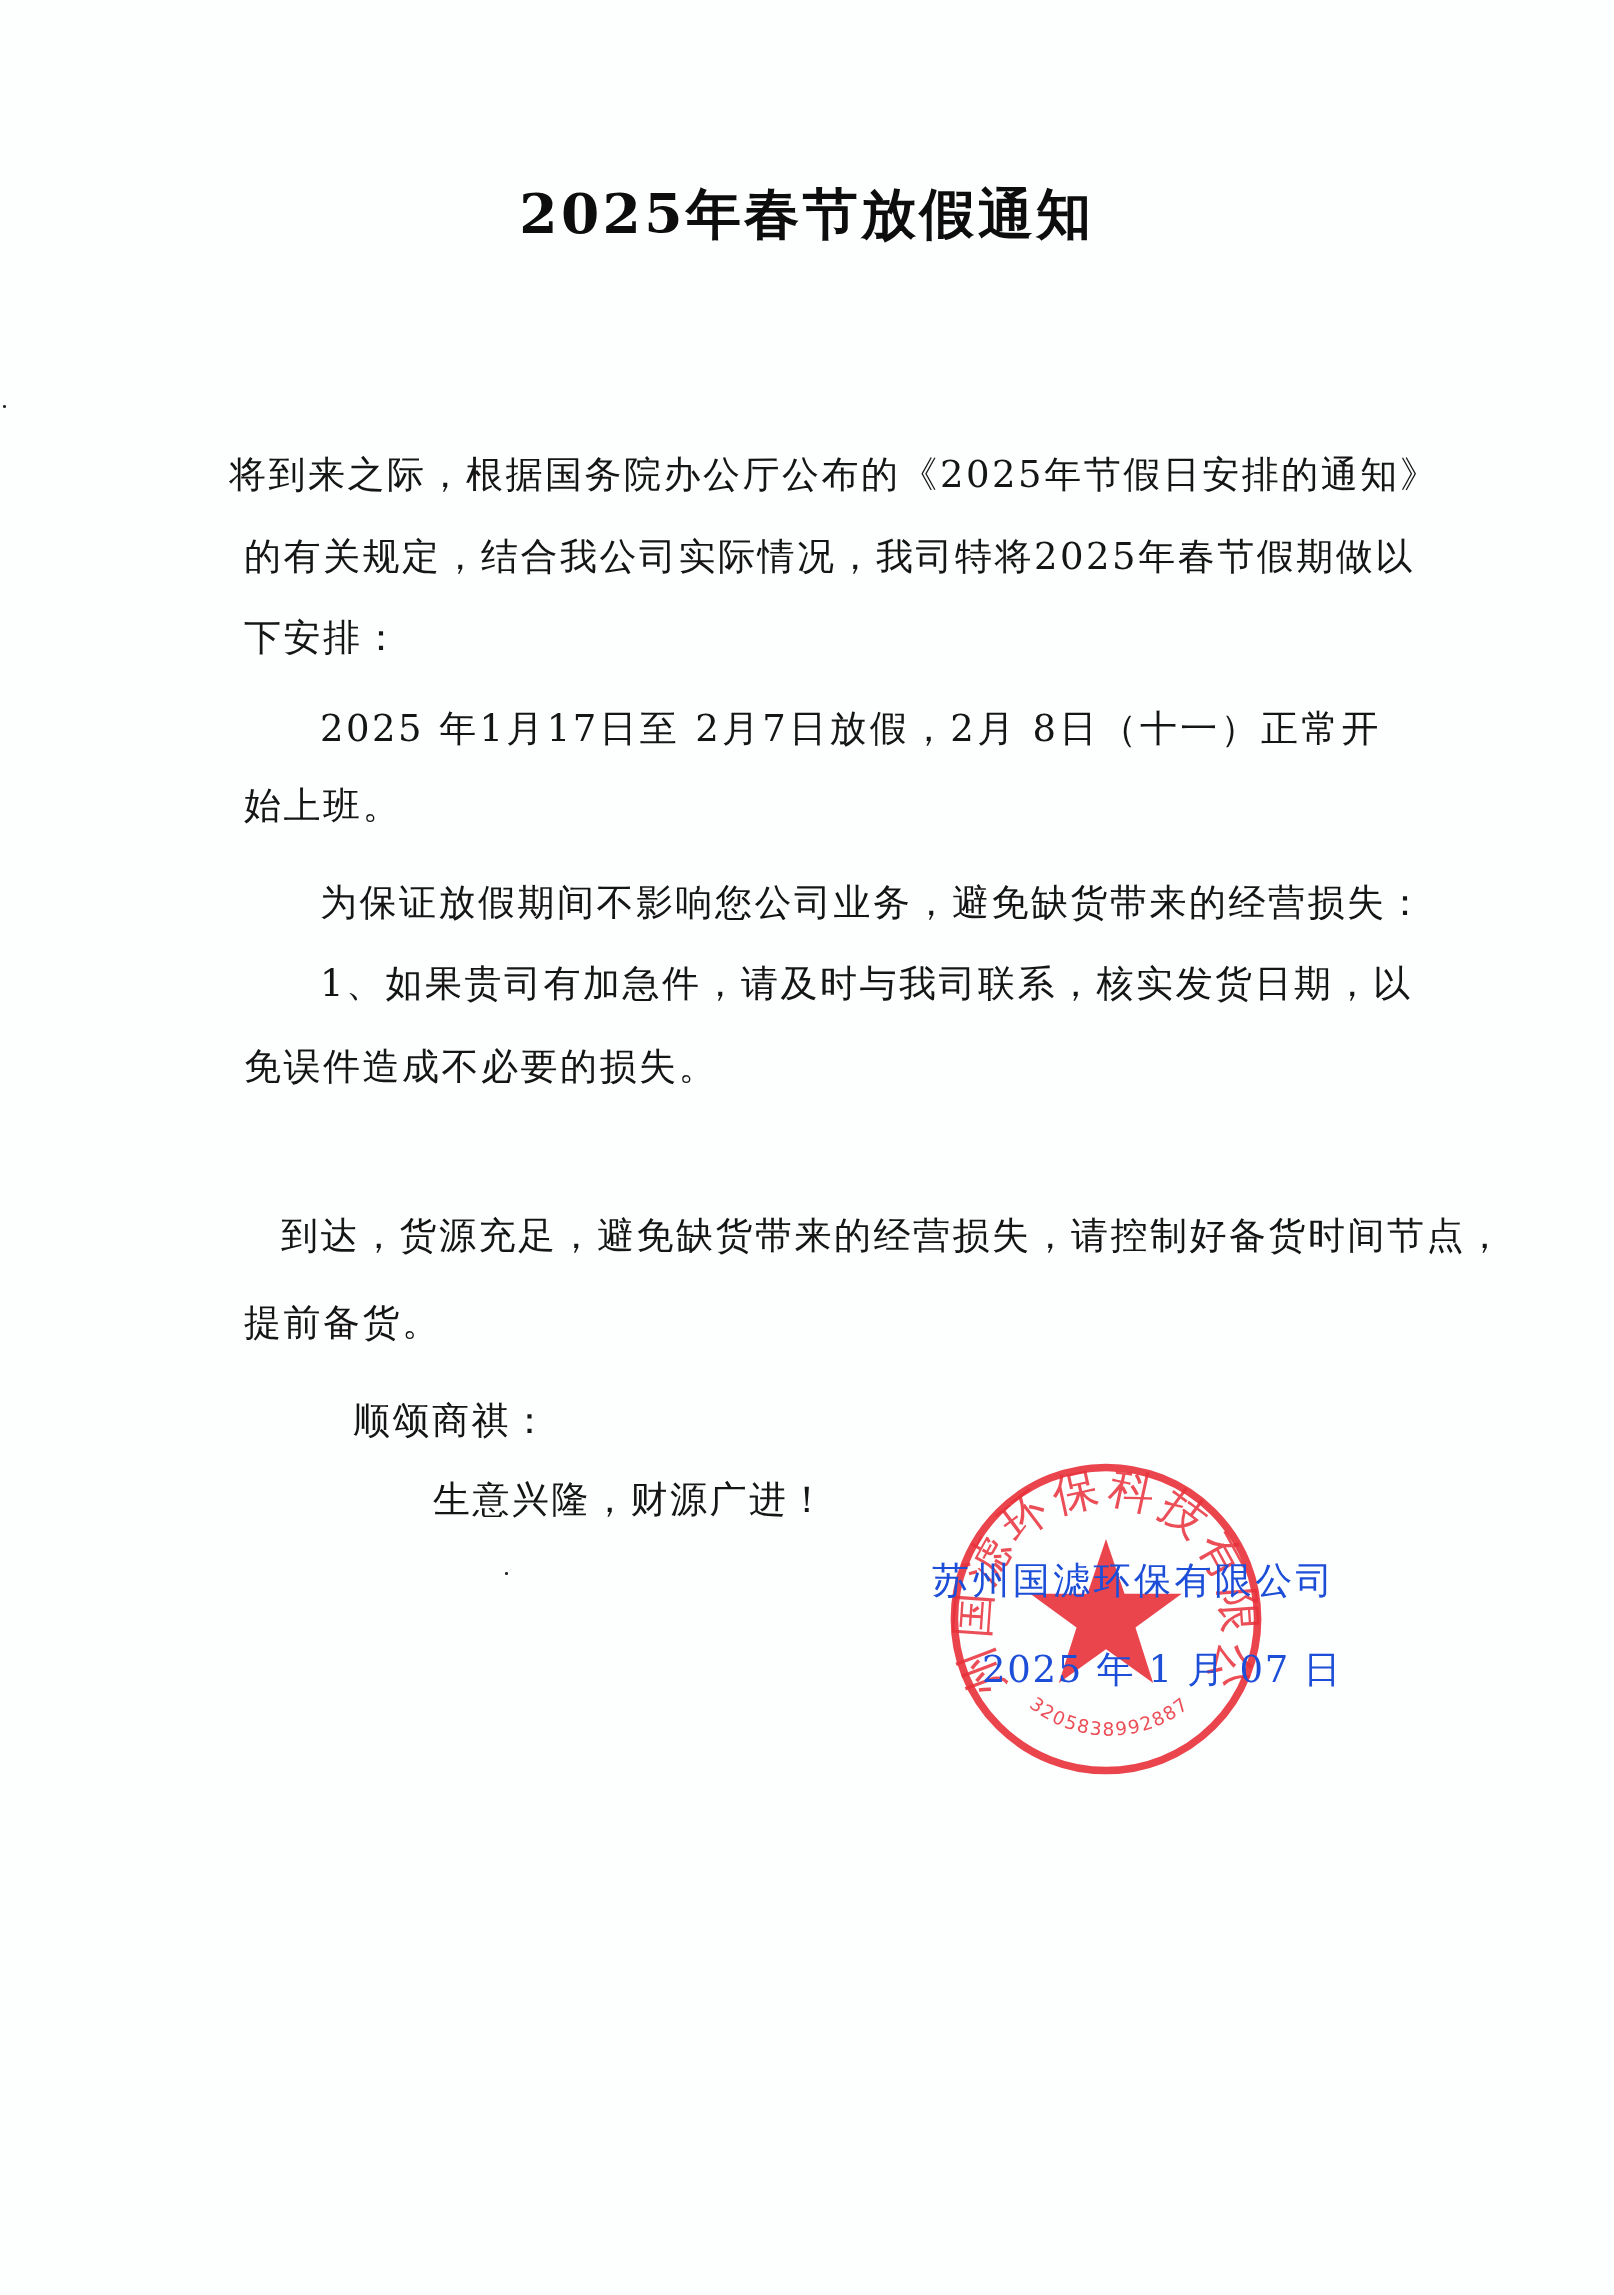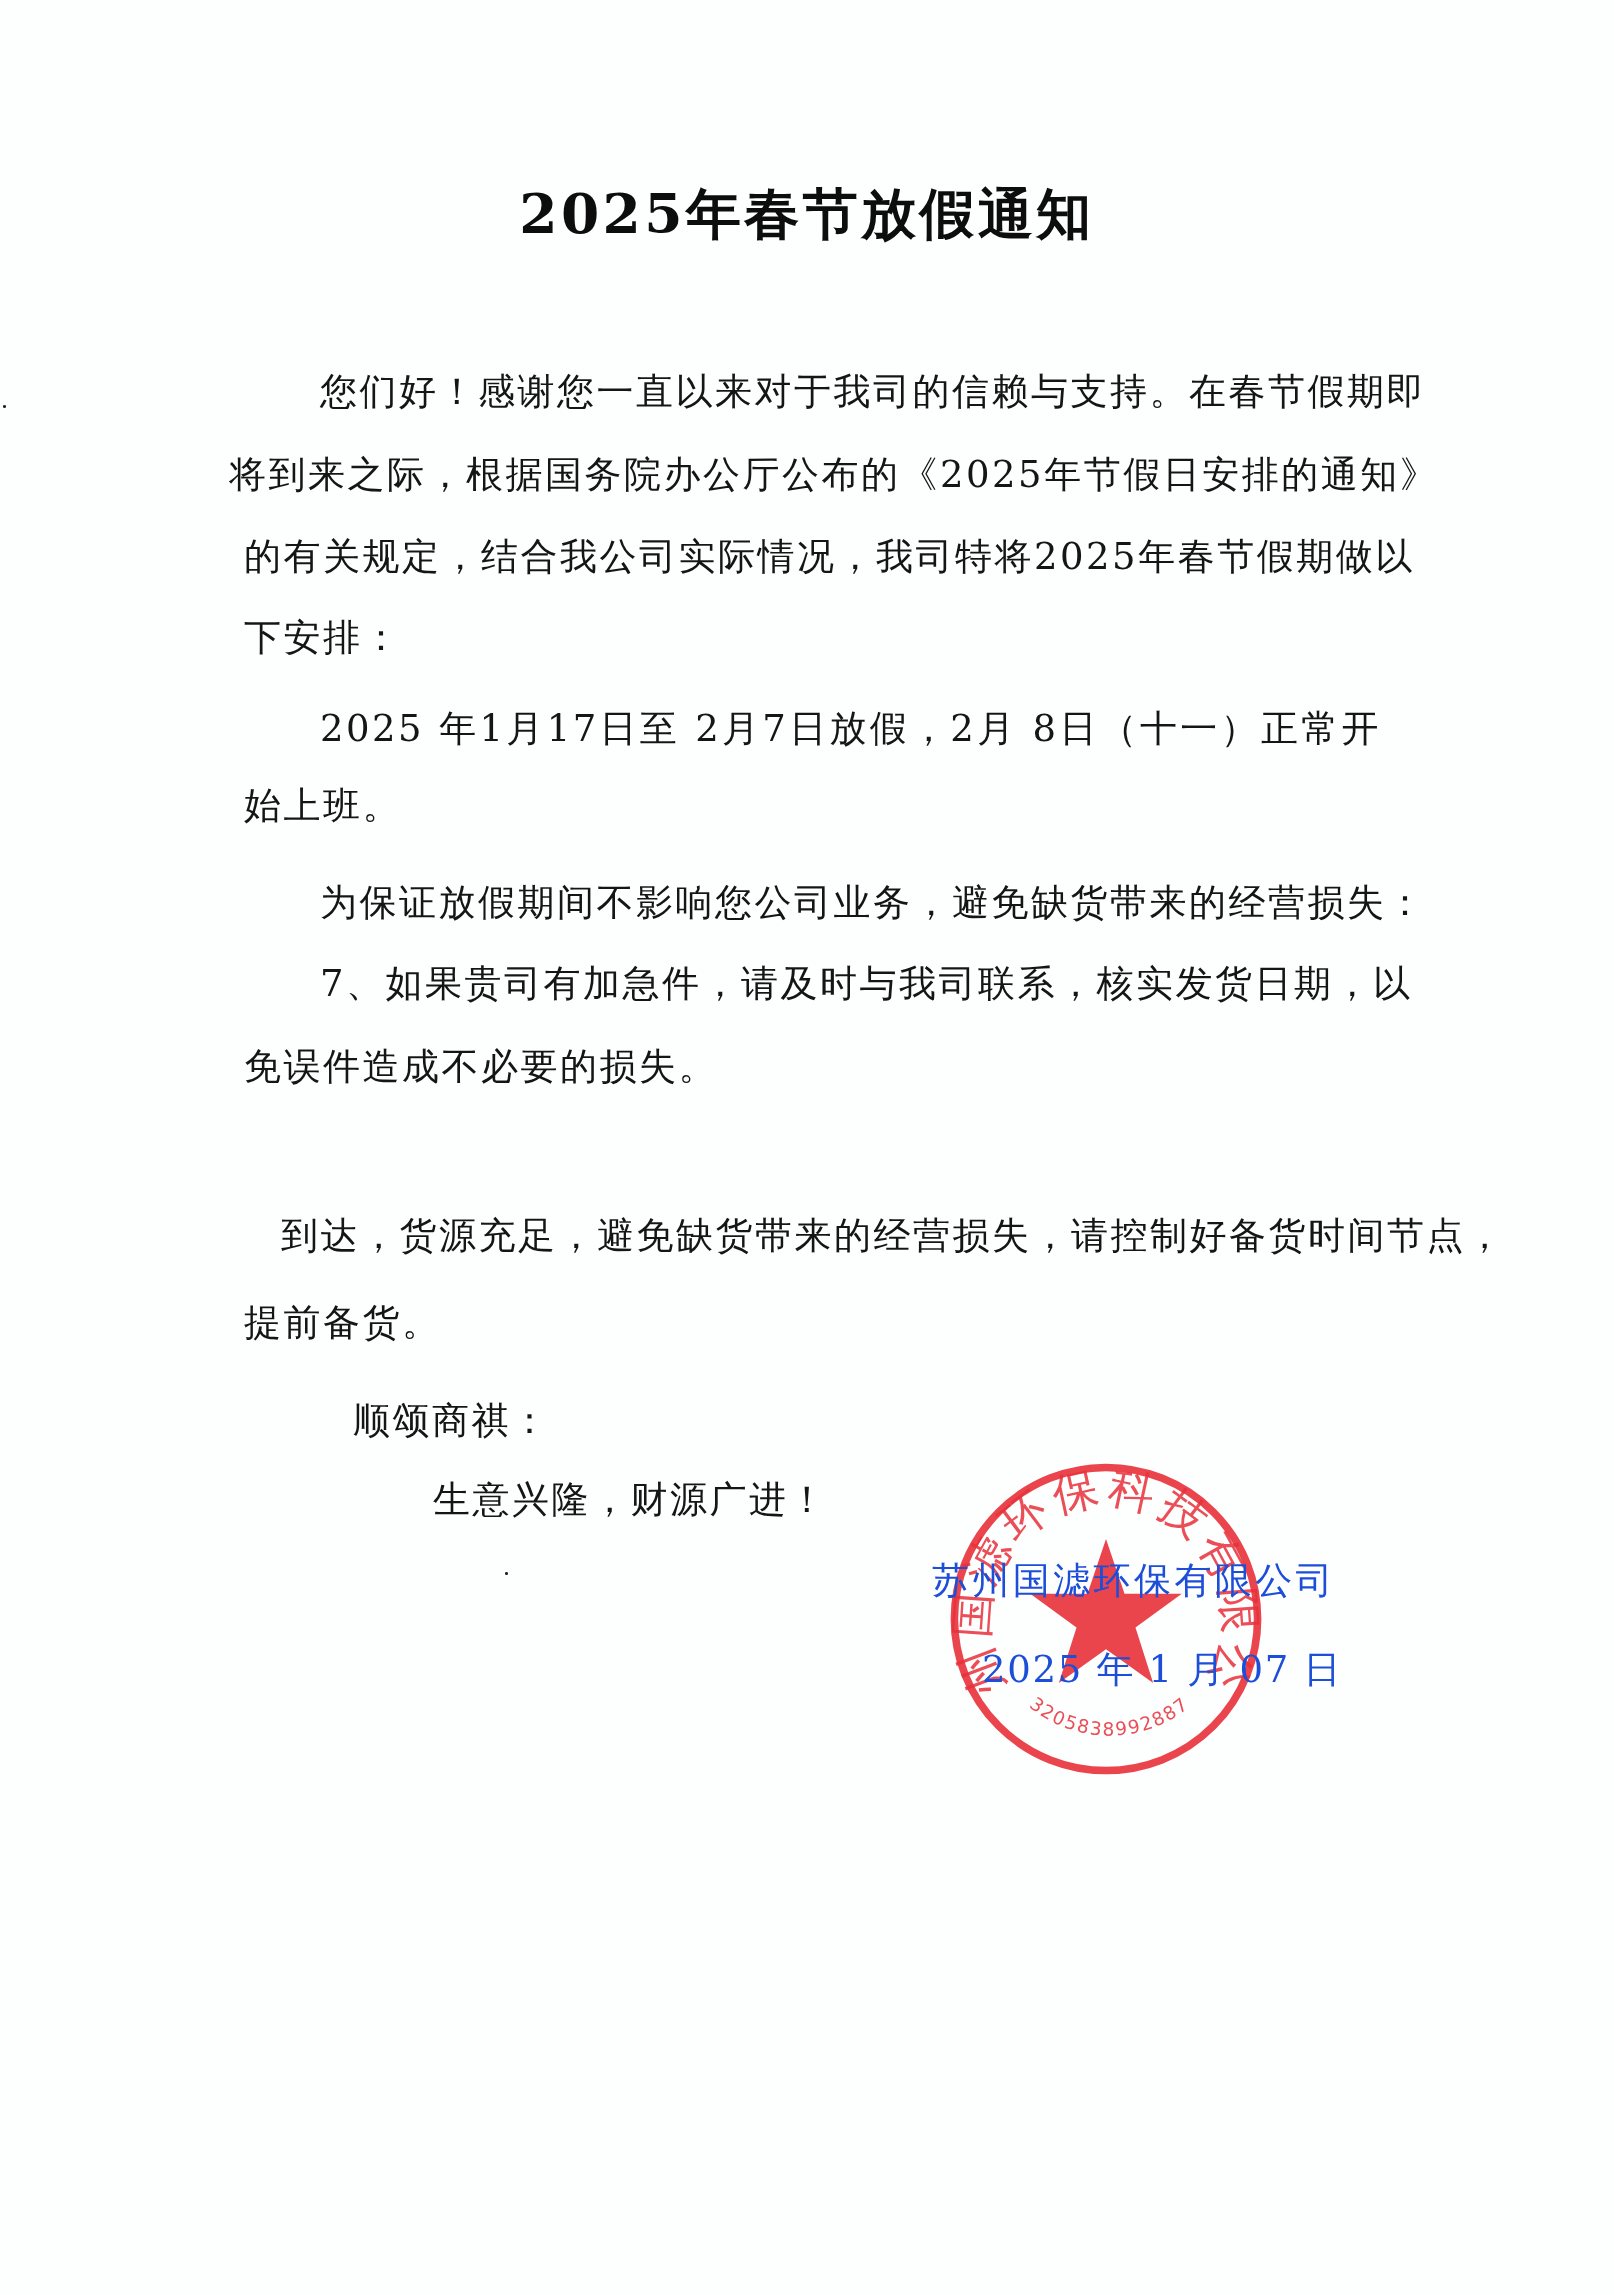--- a/index.html
+++ b/index.html
@@ -30,31 +30,30 @@
   .speck { position: absolute; background: #222; border-radius: 50%; }
 </style>
 </head>
 <body>
 
 <div class="page">
 
   <div class="title">2025年春节放假通知</div>
 
 
-  <div class="line justify" style="left:320px; width:1061px; top:368px;">您们好！感谢您一直以来对于我司的信赖与支持。在春节假期即</div>
   <div class="line justify" style="left:229px; width:1137px; top:451px;">将到来之际，根据国务院办公厅公布的《2025年节假日安排的通知》</div>
   <div class="line justify" style="left:244px; width:1137px; top:533px;">的有关规定，结合我公司实际情况，我司特将2025年春节假期做以</div>
   <div class="line" style="left:244px; top:614px;">下安排：</div>
 
   <div class="line justify" style="left:320px; width:1061px; top:705px;">2025 年1月17日至 2月7日放假，2月 8日（十一）正常开</div>
   <div class="line" style="left:244px; top:782px;">始上班。</div>
 
   <div class="line justify" style="left:320px; width:1061px; top:879px;">为保证放假期间不影响您公司业务，避免缺货带来的经营损失：</div>
 
-  <div class="line justify" style="left:320px; width:1061px; top:960px;">7、如果贵司有加急件，请及时与我司联系，核实发货日期，以</div>
+  <div class="line justify" style="left:320px; width:1061px; top:960px;">1、如果贵司有加急件，请及时与我司联系，核实发货日期，以</div>
   <div class="line" style="left:244px; top:1043px;">免误件造成不必要的损失。</div>
 
   <div class="line justify" style="left:244px; width:1137px; top:1212px;margin-left:37px;">到达，货源充足，避免缺货带来的经营损失，请控制好备货时间节点，</div>
   <div class="line" style="left:244px; top:1299px;">提前备货。</div>
 
   <div class="line" style="left:353px; top:1397px;">顺颂商祺：</div>
   <div class="line" style="left:433px; top:1476px;">生意兴隆，财源广进！</div>
 
   <svg class="stamp" viewBox="0 0 380 380">
     <defs>

